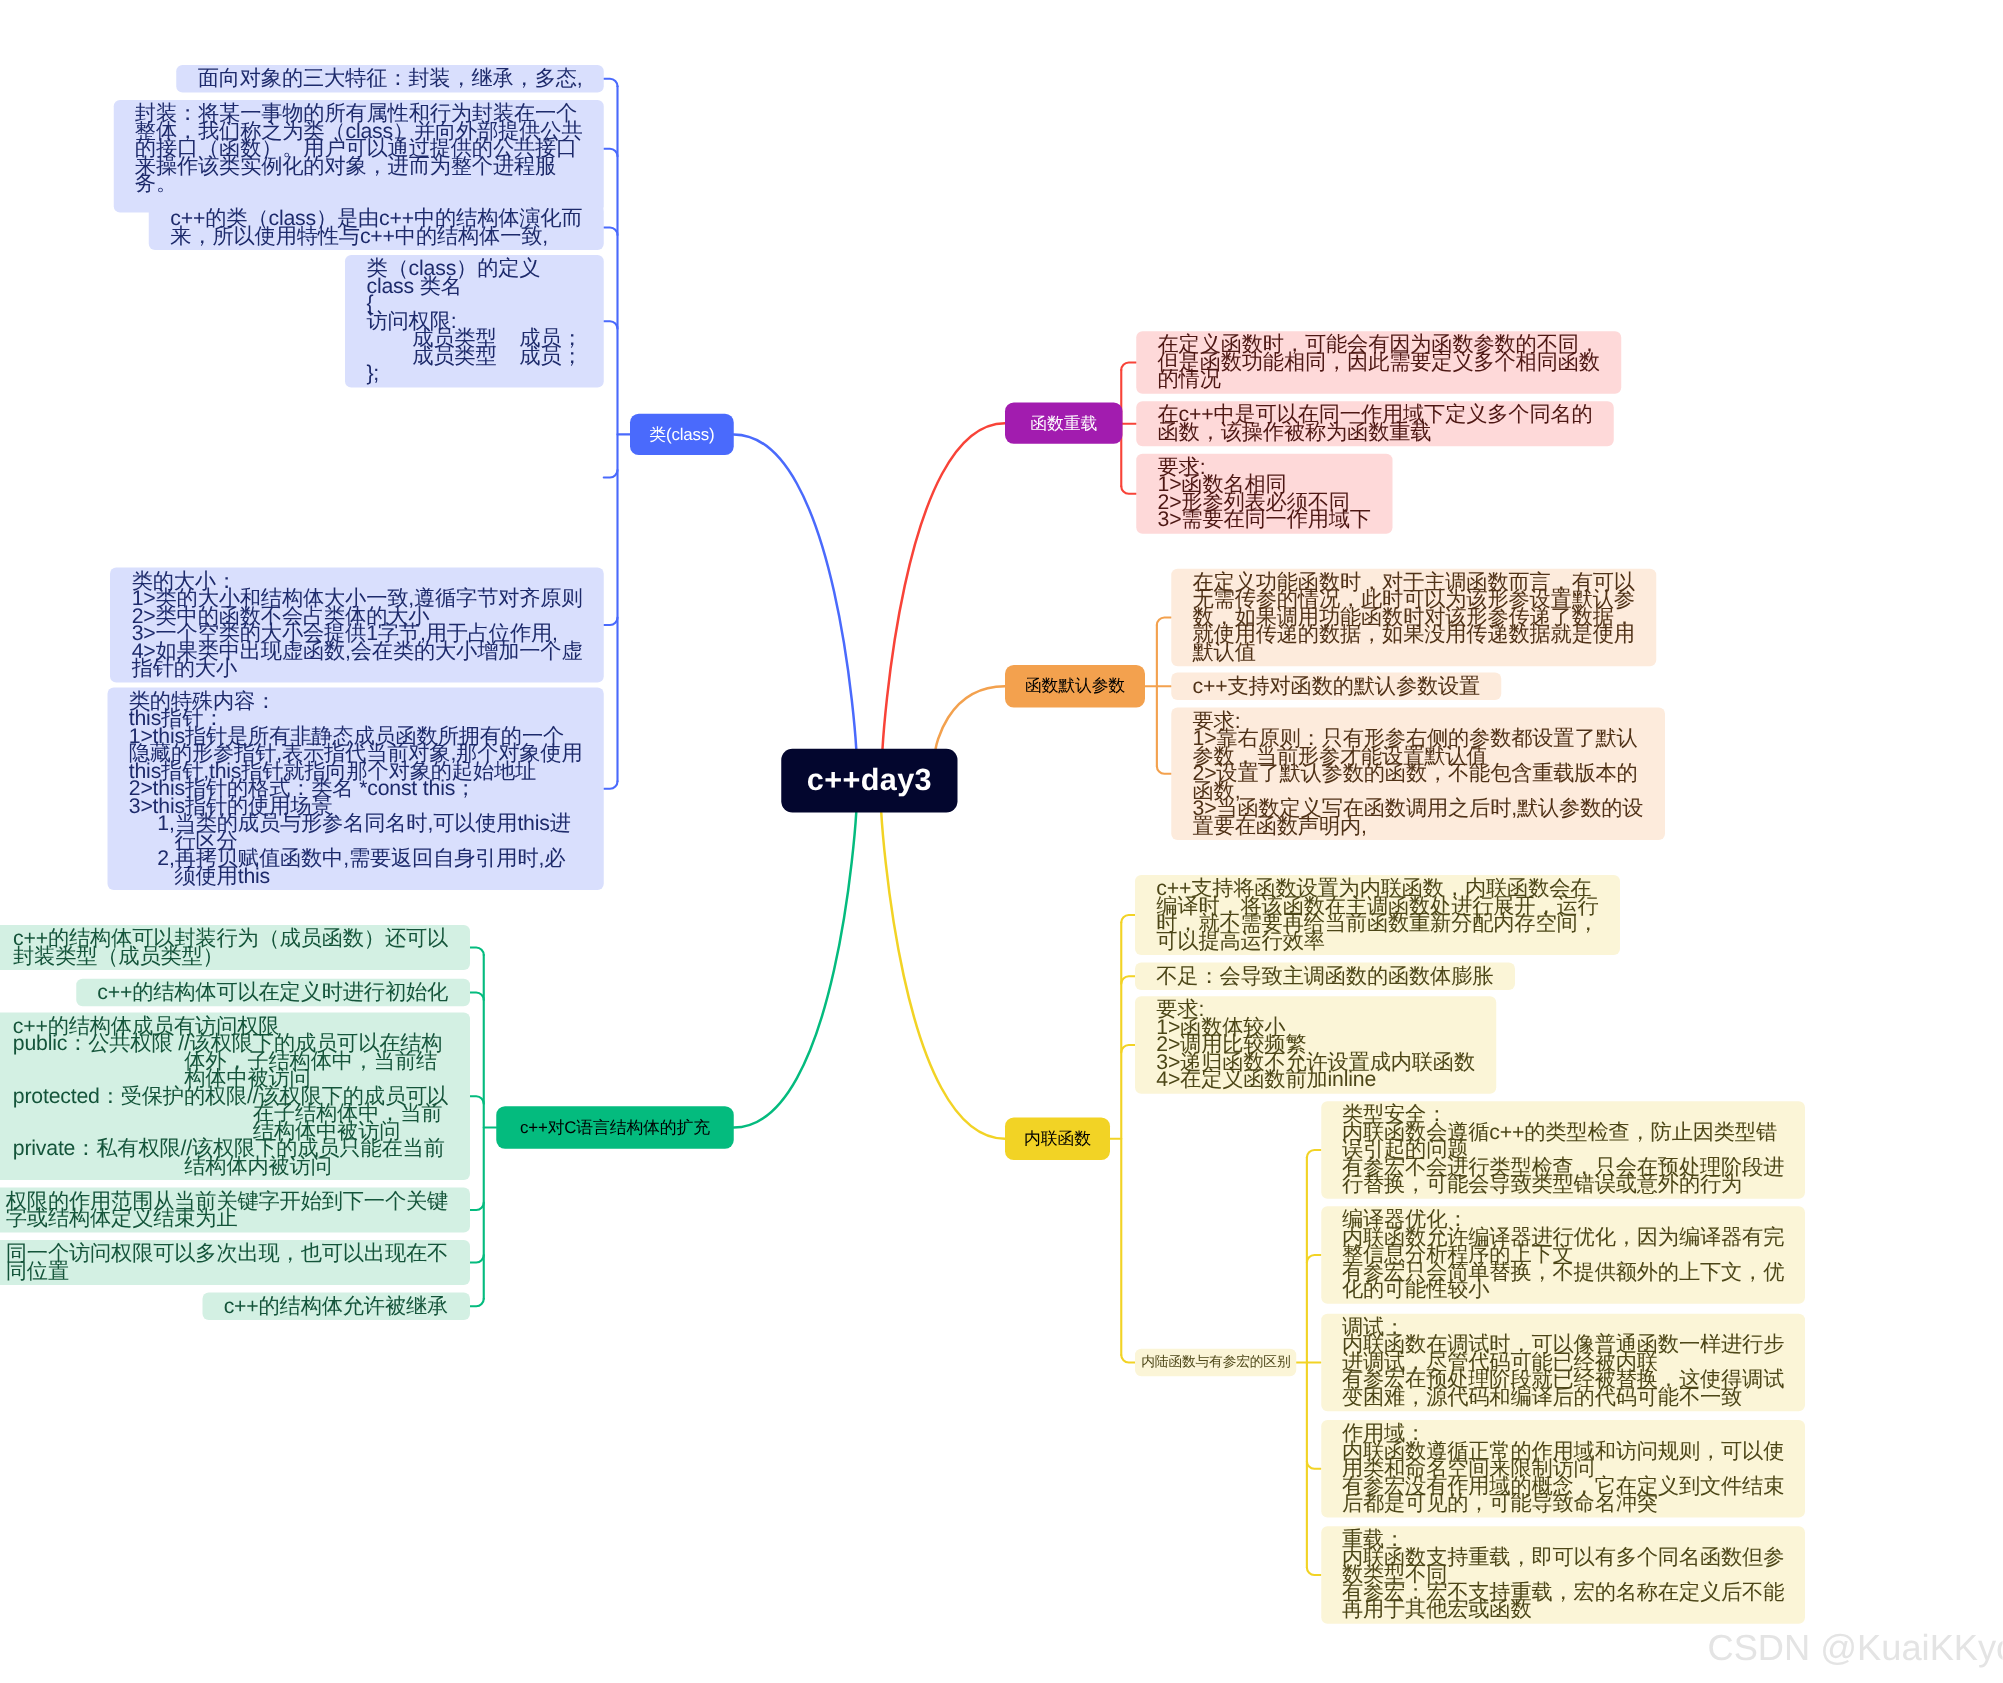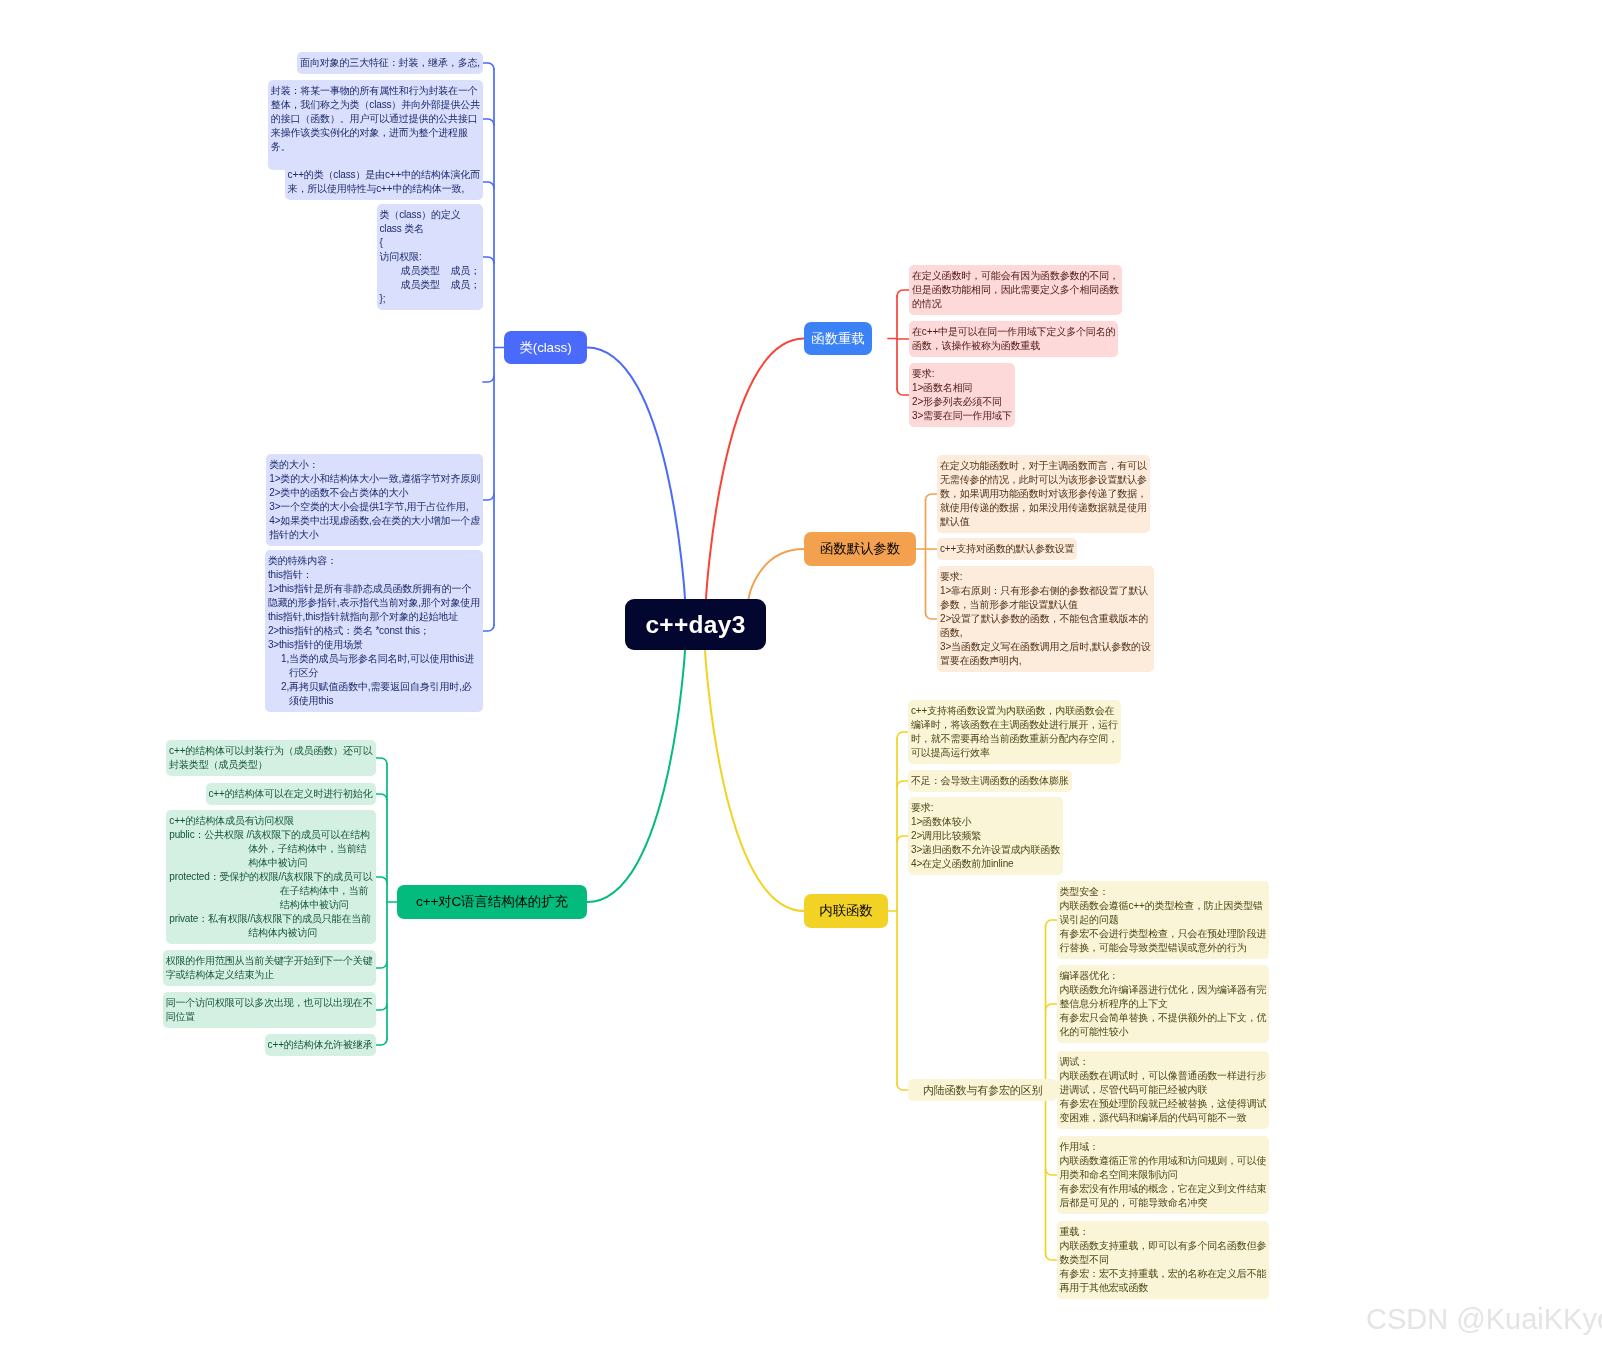--- a/index.html
+++ b/index.html
@@ -2,22 +2,22 @@
 <html><head>
 <meta charset="utf-8">
 <title>c++day3</title>
 <style>
   html,body{margin:0;padding:0;}
   body{width:1602px;height:1346px;background:#ffffff;overflow:hidden;
        font-family:"Liberation Sans",sans-serif;-webkit-font-smoothing:antialiased;}
   #canvas{position:relative;width:1602px;height:1346px;}
   svg#links{position:absolute;left:0;top:0;width:1602px;height:1346px;}
   .node{position:absolute;box-sizing:border-box;white-space:pre;}
-  .leaf{border-radius:5px;font-size:10px;line-height:14px;letter-spacing:-0.15px;padding:4px 3px;}
-  .subtopic{border-radius:5px;font-size:11px;line-height:14px;letter-spacing:-0.15px;padding:4px 15px;}
+  .leaf{border-radius:5px;font-size:17px;line-height:14px;letter-spacing:-0.15px;padding:4px 17px;}
+  .subtopic{border-radius:5px;font-size:11px;line-height:14px;letter-spacing:-0.15px;padding:4px 5px;}
   .topic{border-radius:7px;font-size:13.5px;line-height:1;letter-spacing:-0.15px;
          display:flex;align-items:center;justify-content:center;}
   .root{border-radius:9px;background:#03062e;color:#ffffff;font-size:24.5px;font-weight:bold;
          letter-spacing:0.3px;display:flex;align-items:center;justify-content:center;}
   .watermark{position:absolute;color:#e4e4e4;font-size:29px;line-height:1;white-space:pre;margin-left:16px;}
 </style>
 </head>
 <body>
 
 <div id="canvas">
@@ -113,21 +113,21 @@
 protected：受保护的权限//该权限下的成员可以
                                           在子结构体中，当前
                                           结构体中被访问
 private：私有权限//该权限下的成员只能在当前
                               结构体内被访问</div>
   <div class="node leaf" style="right:1226.5px;top:950px;height:36px;background:#d3f0e3;color:#14543a">权限的作用范围从当前关键字开始到下一个关键
 字或结构体定义结束为止</div>
   <div class="node leaf" style="right:1226.5px;top:992px;height:36px;background:#d3f0e3;color:#14543a">同一个访问权限可以多次出现，也可以出现在不
 同位置</div>
   <div class="node leaf" style="right:1226.5px;top:1034px;height:22px;background:#d3f0e3;color:#14543a">c++的结构体允许被继承</div>
-  <div class="node topic" style="left:804px;top:322px;width:68px;height:33px;background:#3b82f6;color:#ffffff">函数重载</div>
+  <div class="node topic" style="left:804px;top:322px;width:94px;height:33px;background:#a21caf;color:#ffffff">函数重载</div>
   <div class="node leaf" style="left:909px;top:265px;height:50px;background:#fed9d9;color:#4d1713">在定义函数时，可能会有因为函数参数的不同，
 但是函数功能相同，因此需要定义多个相同函数
 的情况</div>
   <div class="node leaf" style="left:909px;top:321px;height:36px;background:#fed9d9;color:#4d1713">在c++中是可以在同一作用域下定义多个同名的
 函数，该操作被称为函数重载</div>
   <div class="node leaf" style="left:909px;top:363px;height:64px;background:#fed9d9;color:#4d1713">要求:
 1&gt;函数名相同
 2&gt;形参列表必须不同
 3&gt;需要在同一作用域下</div>
   <div class="node topic" style="left:804px;top:532px;width:112px;height:34px;background:#f3a14e;color:#000000">函数默认参数</div>

